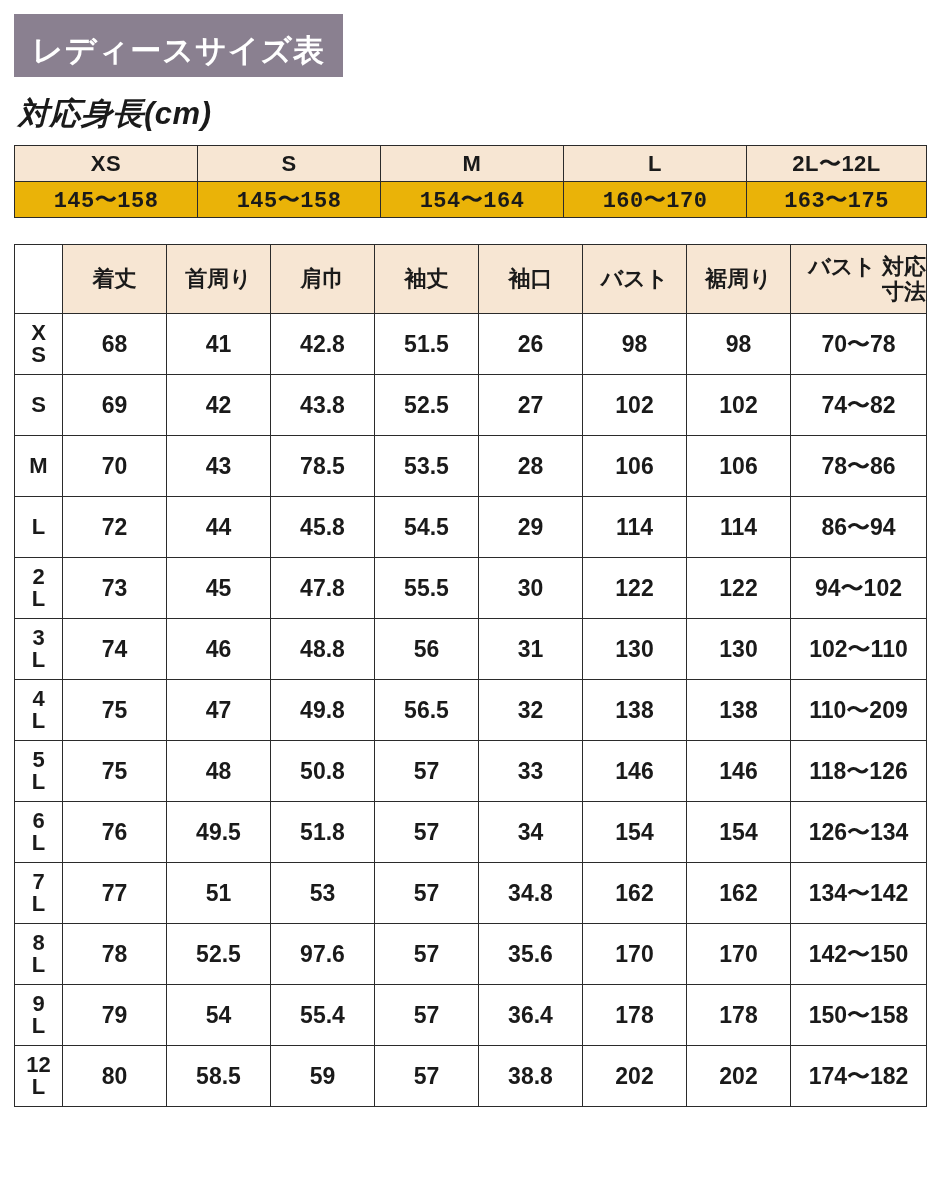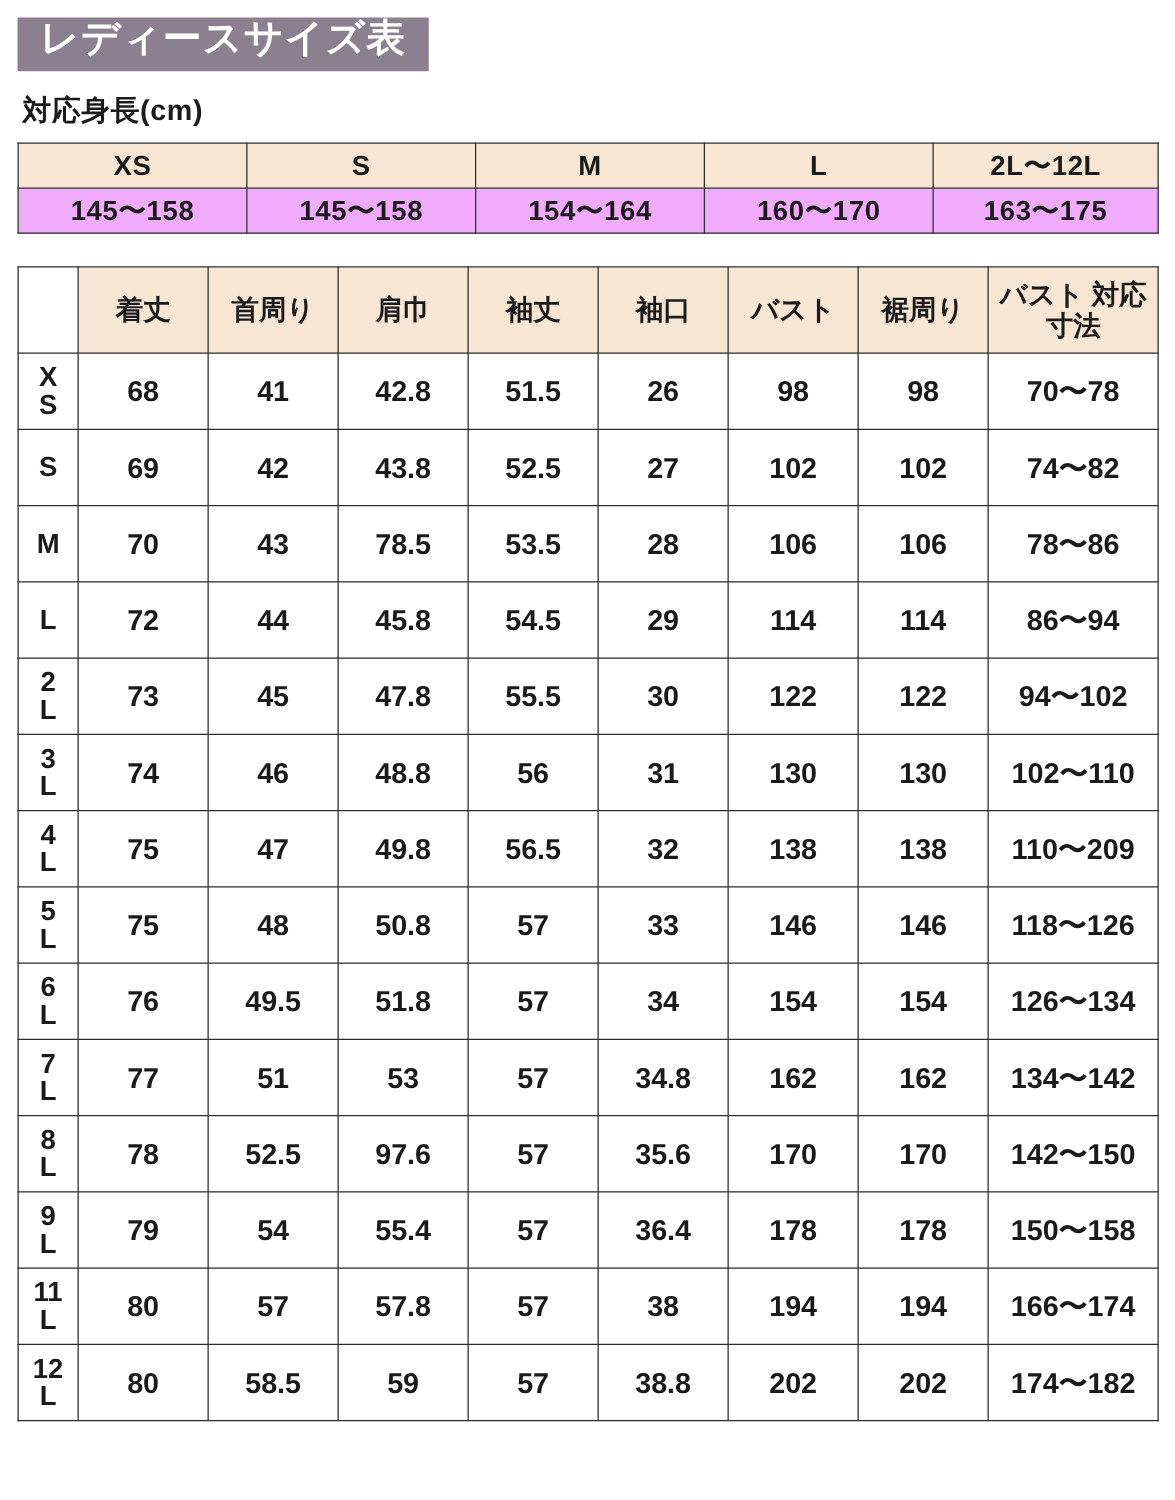--- a/index.html
+++ b/index.html
@@ -23,30 +23,31 @@
   }
 
   
   .title-bar {
     display: inline-block;
     background: #8a8090;
     color: #ffffff;
     font-size: 31px;
     font-weight: bold;
     letter-spacing: 1px;
-    padding: 1px 18px 11px 18px;
+    padding: 21px 18px 11px 18px;
     margin-top: 14px;
     line-height: 1;
   }
 
   .subtitle {
-    font-size: 23px;
+    font-size: 31px;
     font-weight: bold;
     margin: 16px 0 10px 4px;
     letter-spacing: 0.5px;
+    font-style: italic;
   }
 
   
   table {
     border-collapse: collapse;
     table-layout: fixed;
     width: 912px;
   }
   td, th {
     border: 1px solid #2b2b2b;
@@ -59,21 +60,22 @@
   
   .height-table td {
     height: 33px;
     font-size: 22px;
     letter-spacing: 0.5px;
   }
   .height-table .hdr {
     background: #f7e6d3;
   }
   .height-table .val {
-    background: #f0abfc;
+    background: #eab308;
+    font-family: Liberation Mono, monospace;
   }
 
   
   .meas-wrap {
     margin-top: 26px;
   }
   .meas-table th {
     background: #f7e6d3;
     height: 64px;
     font-size: 22px;
@@ -93,20 +95,21 @@
   .meas-table td.rowhdr {
     font-size: 22px;
     line-height: 1.0;
     letter-spacing: 0;
   }
   .meas-table td.rowhdr span {
     display: block;
   }
   .bust-head {
     font-size: 21px;
+    text-align: right;
   }
 </style>
 </head>
 <body>
 
 <div class="page">
 
   <div class="title-bar">レディースサイズ表</div>
 
   <div class="subtitle">対応身長(cm)</div>
@@ -327,34 +330,20 @@
             <td>54</td>
             <td>55.4</td>
             <td>57</td>
             <td>36.4</td>
             <td>178</td>
             <td>178</td>
             <td>150〜158</td>
           </tr>
           <tr>
             <td class="rowhdr">
-              <span>11</span>
-              <span>L</span>
-            </td>
-            <td>80</td>
-            <td>57</td>
-            <td>57.8</td>
-            <td>57</td>
-            <td>38</td>
-            <td>194</td>
-            <td>194</td>
-            <td>166〜174</td>
-          </tr>
-          <tr>
-            <td class="rowhdr">
               <span>12</span>
               <span>L</span>
             </td>
             <td>80</td>
             <td>58.5</td>
             <td>59</td>
             <td>57</td>
             <td>38.8</td>
             <td>202</td>
             <td>202</td>

